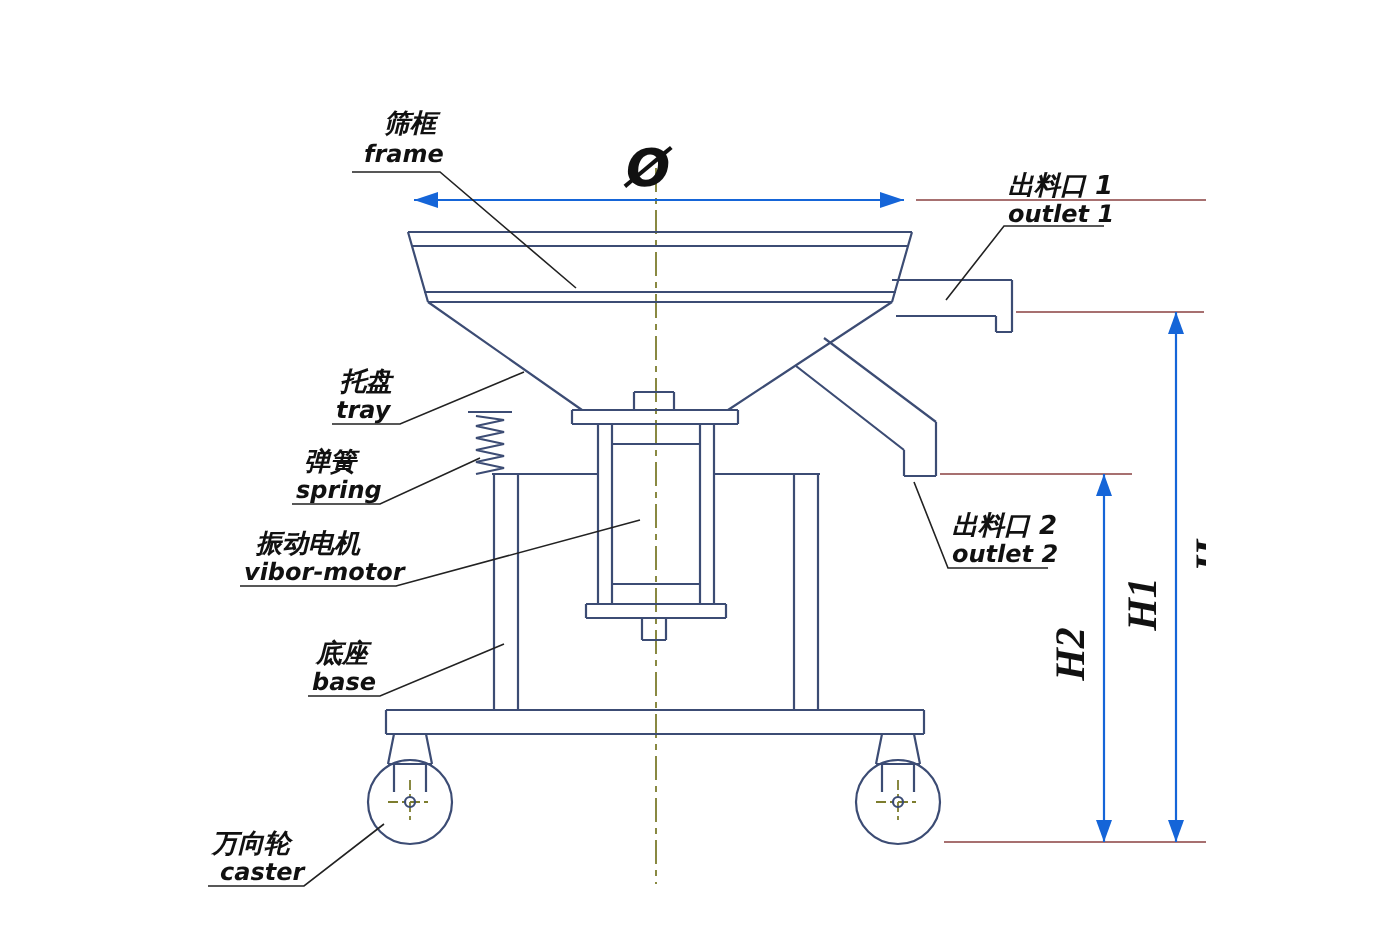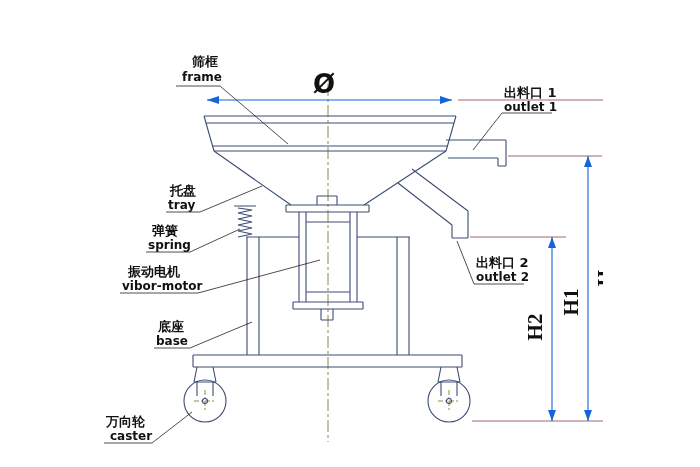--- a/index.html
+++ b/index.html
@@ -1,17 +1,17 @@
 <!DOCTYPE html>
 <html><head>
 <meta charset="utf-8">
 <style>
   html,body{margin:0;padding:0;background:#ffffff;}
   .canvas{position:relative;width:603px;height:467px;background:#737373;overflow:hidden;
-          font-family:"DejaVu Sans",sans-serif;}
+          font-family:"DejaVu Sans",sans-serif;font-style:italic;}
   svg{position:absolute;left:0;top:0;}
   text{fill:#111111;}
   .zh{font-size:13px;font-weight:bold;}
   .en{font-size:12px;font-weight:bold;}
   .dim-label{font-family:"Liberation Serif",serif;font-size:21px;font-weight:bold;}
   .phi{font-size:26px;font-weight:bold;}
   .machine{stroke:#3c4c74;stroke-width:1.1;fill:none;}
   .dimline{stroke:#1565d8;stroke-width:1.1;fill:none;}
   .arrow{fill:#1565d8;stroke:none;}
   .ext{stroke:#8a4040;stroke-width:0.8;fill:none;}

